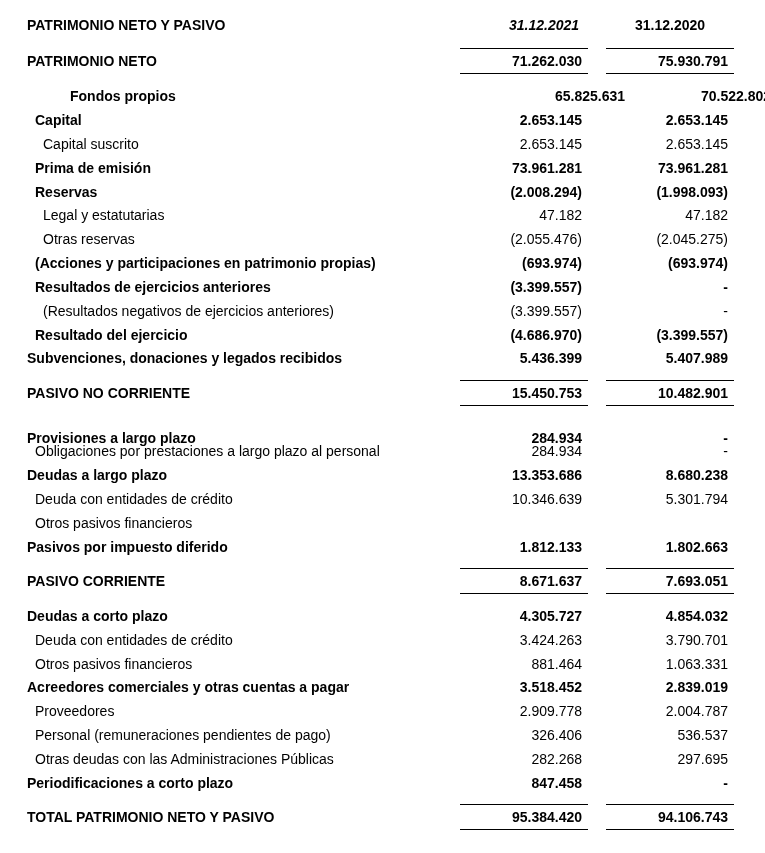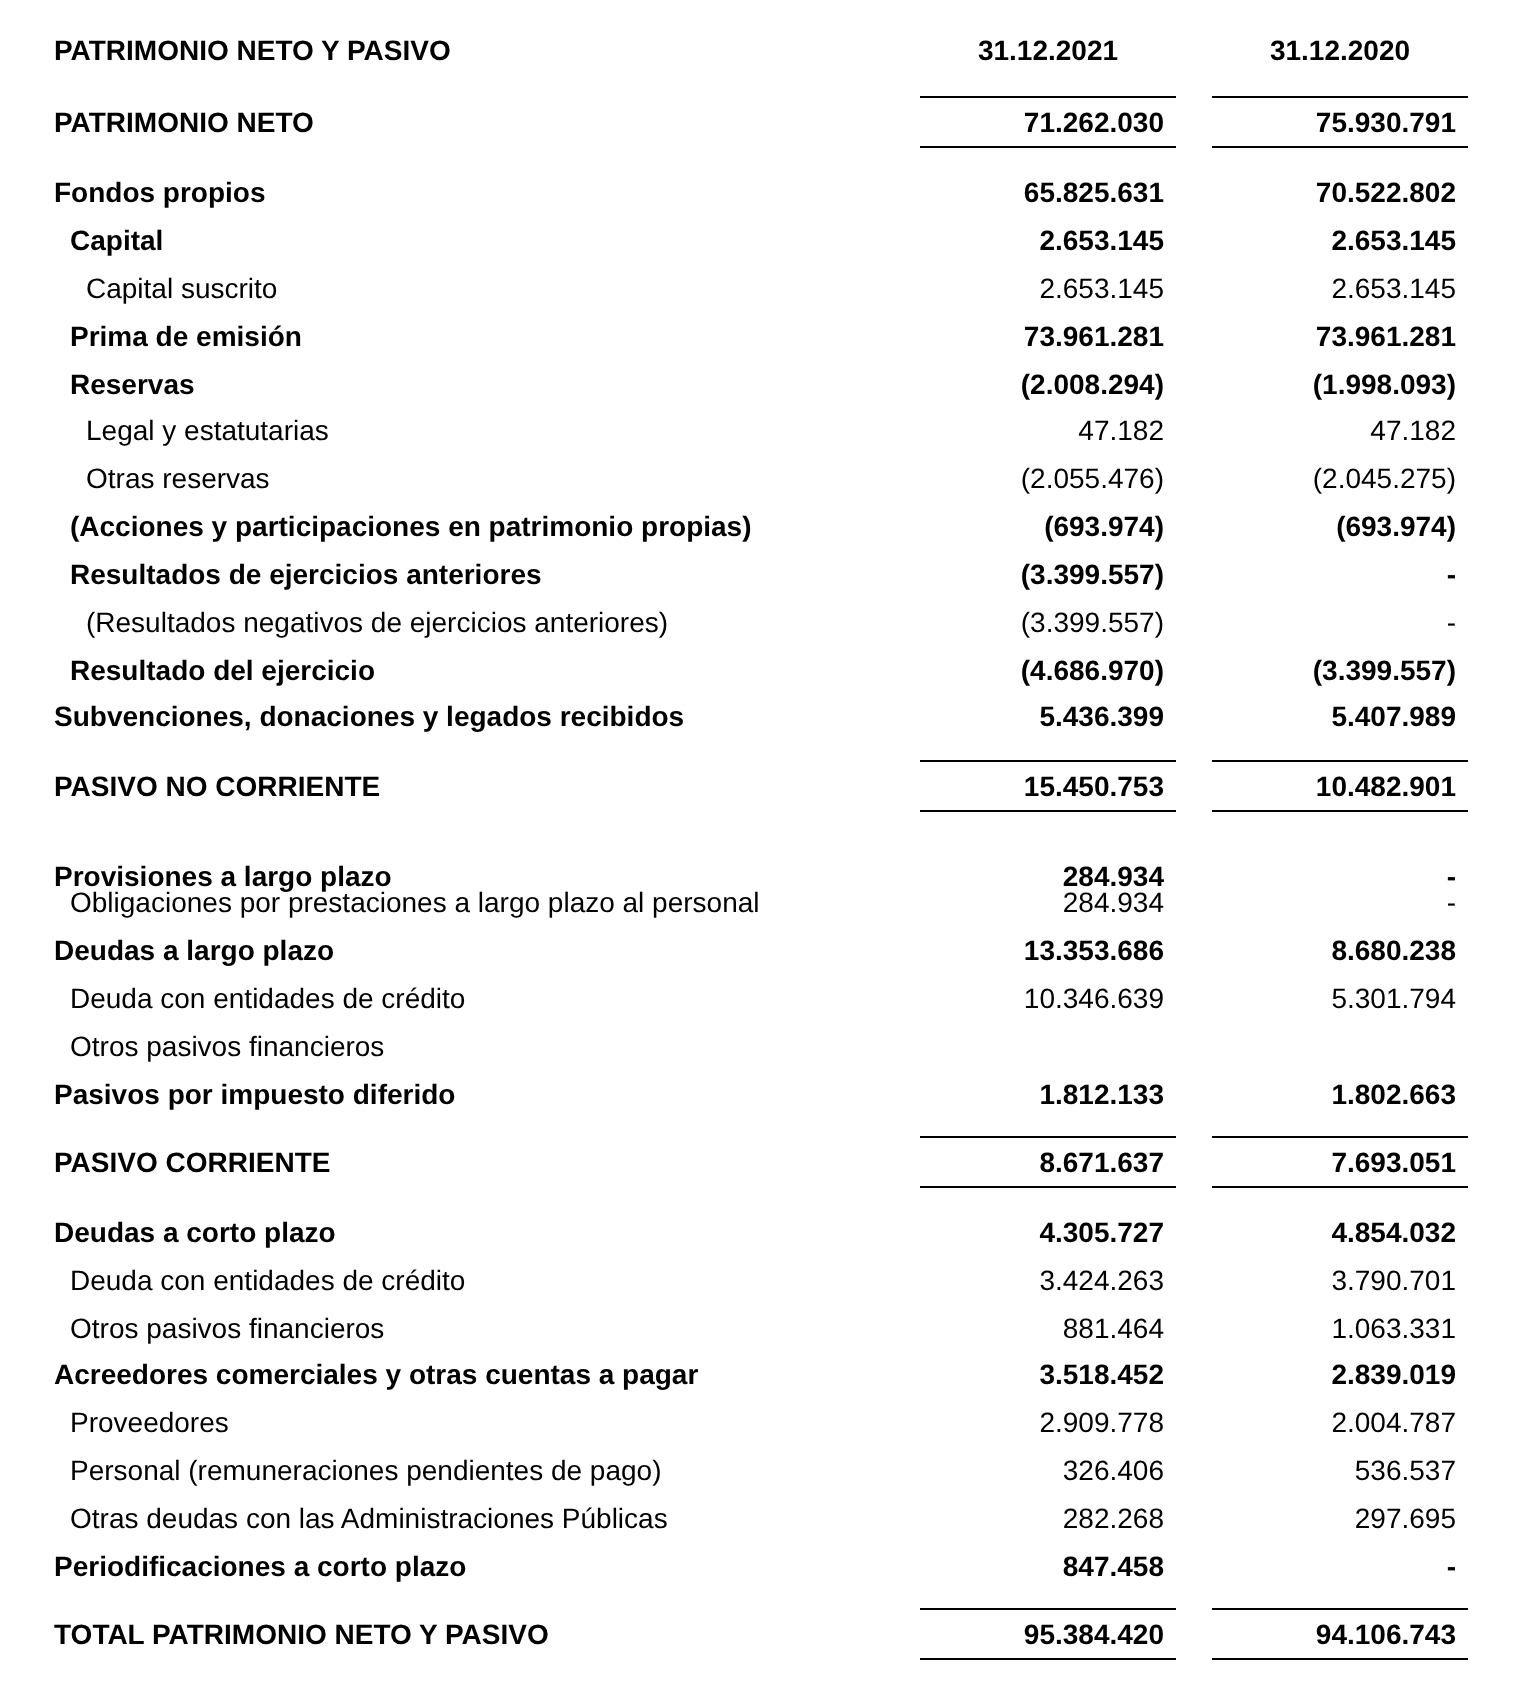--- a/index.html
+++ b/index.html
@@ -12,21 +12,21 @@
   .lv0 { left: 27px; }
   .lv1 { left: 35px; }
   .lv2 { left: 43px; }
   .v1, .v2 { position: absolute; text-align: right; white-space: nowrap; }
   .v1 { left: 460px; width: 122px; }
   .v2 { left: 606px; width: 122px; }
   .rule { position: absolute; height: 0; border-top: 1.5px solid #000; }
   .r1 { left: 460px; width: 128px; }
   .r2 { left: 606px; width: 128px; }
   .hdr .v1, .hdr .v2 { text-align: center; }
-  .hdr .v1 { left: 460px; width: 128px; }
+  .hdr .v1 { left: 480px; width: 128px; font-style: italic; }
   .hdr .v2 { left: 606px; width: 128px; }
 </style>
 </head>
 <body>
 
 <div class="sheet">
   <div class="row bold hdr" style="top:13px">
     <span class="label lv0">PATRIMONIO NETO Y PASIVO</span>
     <span class="v1">31.12.2021</span>
     <span class="v2">31.12.2020</span>
@@ -34,21 +34,21 @@
   <div id="rows">
       <div class="row bold" style="top: 49px;">
         <span class="label lv0">PATRIMONIO NETO</span>
         <span class="v1">71.262.030</span>
         <span class="v2">75.930.791</span>
       </div>
       <div class="rule r1" style="top: 48px;"></div>
       <div class="rule r2" style="top: 48px;"></div>
       <div class="rule r1" style="top: 73px;"></div>
       <div class="rule r2" style="top: 73px;"></div>
-      <div class="row bold" style="top: 84px;">
+      <div class="row bold" style="top: 84px; margin-left: 43px;">
         <span class="label lv0">Fondos propios</span>
         <span class="v1">65.825.631</span>
         <span class="v2">70.522.802</span>
       </div>
       <div class="row bold" style="top: 108px;">
         <span class="label lv1">Capital</span>
         <span class="v1">2.653.145</span>
         <span class="v2">2.653.145</span>
       </div>
       <div class="row" style="top: 132px;">

